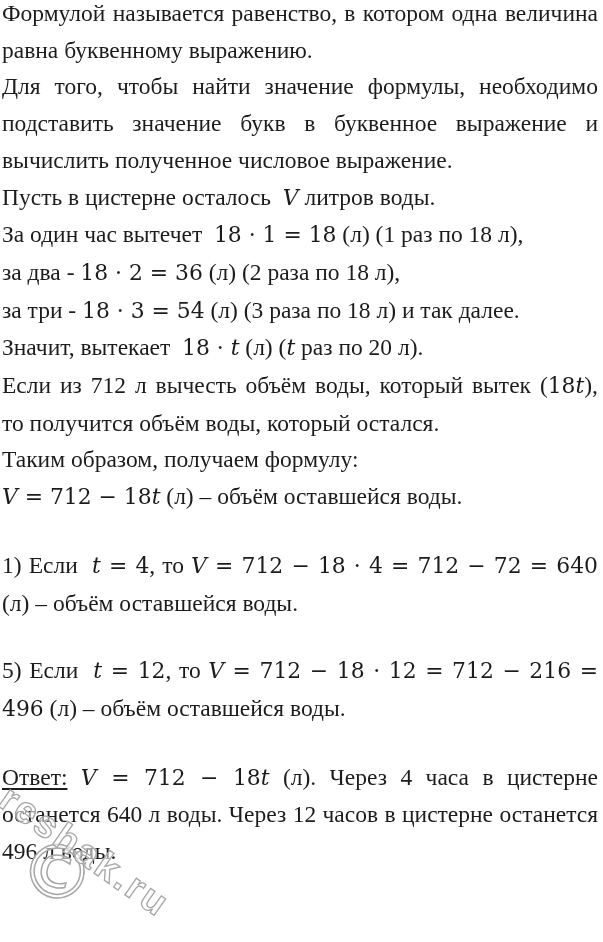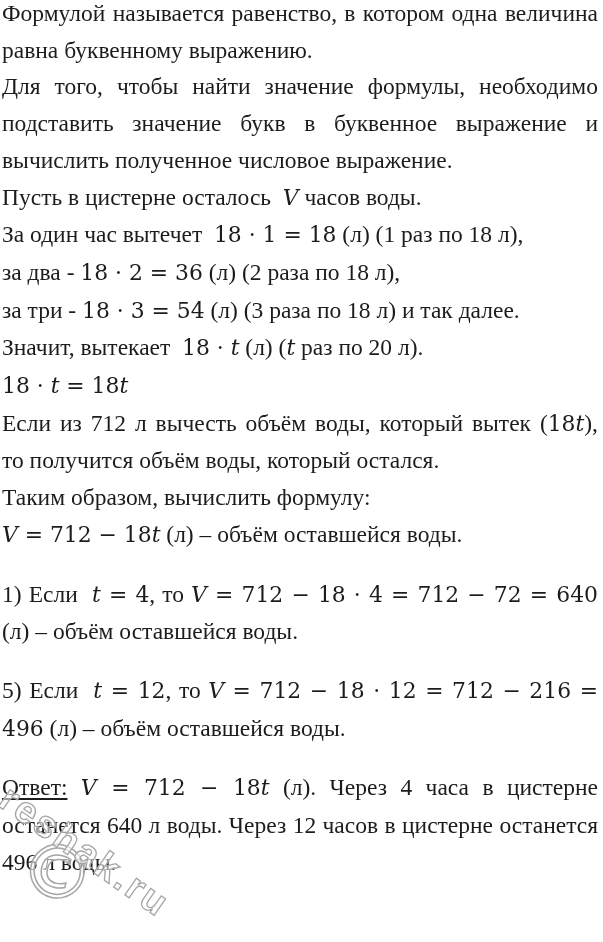--- a/index.html
+++ b/index.html
@@ -31,21 +31,21 @@
   }
   .para {
     margin: 0;
     white-space: pre-wrap;
     text-align: left;
   }
   .para.just {
     text-align: justify;
   }
   .para.gap {
-    margin-top: 22px;
+    margin-top: 31px;
   }
   .seg-math {
     font-family: "DejaVu Serif", serif;
     font-size: 0.93em;
     text-align: center;
   }
   .seg-mathit {
     font-family: "DejaVu Serif", serif;
     font-size: 0.93em;
     font-style: italic;
@@ -90,28 +90,27 @@
   }
 </style>
 </head>
 <body>
 
 <div class="page">
 
   <div id="doc" class="doc">
       <p class="para just"><span>Формулой называется равенство, в котором одна величина равна буквенному выражению.</span></p>
       <p class="para just"><span>Для того, чтобы найти значение формулы, необходимо подставить значение букв в буквенное выражение и вычислить полученное числовое выражение.</span></p>
-      <p class="para"><span>Пусть в цистерне осталось  </span><span class="seg-mathit">V</span><span> часов воды.</span></p>
+      <p class="para"><span>Пусть в цистерне осталось  </span><span class="seg-mathit">V</span><span> литров воды.</span></p>
       <p class="para"><span>За один час вытечет  </span><span class="seg-math">18 · 1 = 18</span><span> (л) (1 раз по 18 л),</span></p>
       <p class="para"><span>за два - </span><span class="seg-math">18 · 2 = 36</span><span> (л) (2 раза по 18 л),</span></p>
       <p class="para"><span>за три - </span><span class="seg-math">18 · 3 = 54</span><span> (л) (3 раза по 18 л) и так далее.</span></p>
       <p class="para"><span>Значит, вытекает  </span><span class="seg-math">18 · </span><span class="seg-mathit">t</span><span> (л) (</span><span class="seg-mathit">t</span><span> раз по 20 л).</span></p>
-      <p class="para"><span class="seg-math">18 · </span><span class="seg-mathit">t</span><span class="seg-math"> = 18</span><span class="seg-mathit">t</span></p>
       <p class="para just"><span>Если из 712 л вычесть объём воды, который вытек (</span><span class="seg-math">18</span><span class="seg-mathit">t</span><span>), то получится объём воды, который остался.</span></p>
-      <p class="para"><span>Таким образом, вычислить формулу:</span></p>
+      <p class="para"><span>Таким образом, получаем формулу:</span></p>
       <p class="para"><span class="seg-mathit">V</span><span class="seg-math"> = 712 − 18</span><span class="seg-mathit">t</span><span> (л) – объём оставшейся воды.</span></p>
       <p class="para just gap"><span>1) Если  </span><span class="seg-mathit">t</span><span class="seg-math"> = 4</span><span>, то </span><span class="seg-mathit">V</span><span class="seg-math"> = 712 − 18 · 4 = 712 − 72 = 640</span><span> (л) – объём оставшейся воды.</span></p>
       <p class="para just gap"><span>5) Если  </span><span class="seg-mathit">t</span><span class="seg-math"> = 12</span><span>, то </span><span class="seg-mathit">V</span><span class="seg-math"> = 712 − 18 · 12 = 712 − 216 = 496</span><span> (л) – объём оставшейся воды.</span></p>
       <p class="para just gap"><span class="seg-underline">Ответ:</span><span> </span><span class="seg-mathit">V</span><span class="seg-math"> = 712 − 18</span><span class="seg-mathit">t</span><span> (л). Через 4 часа в цистерне останется 640 л воды. Через 12 часов в цистерне останется 496 л воды.</span></p>
     </div>
 
   <div class="watermark">
     <span class="wm-copy">©</span>
     <span class="wm-text">reshak.ru</span>
   </div>

